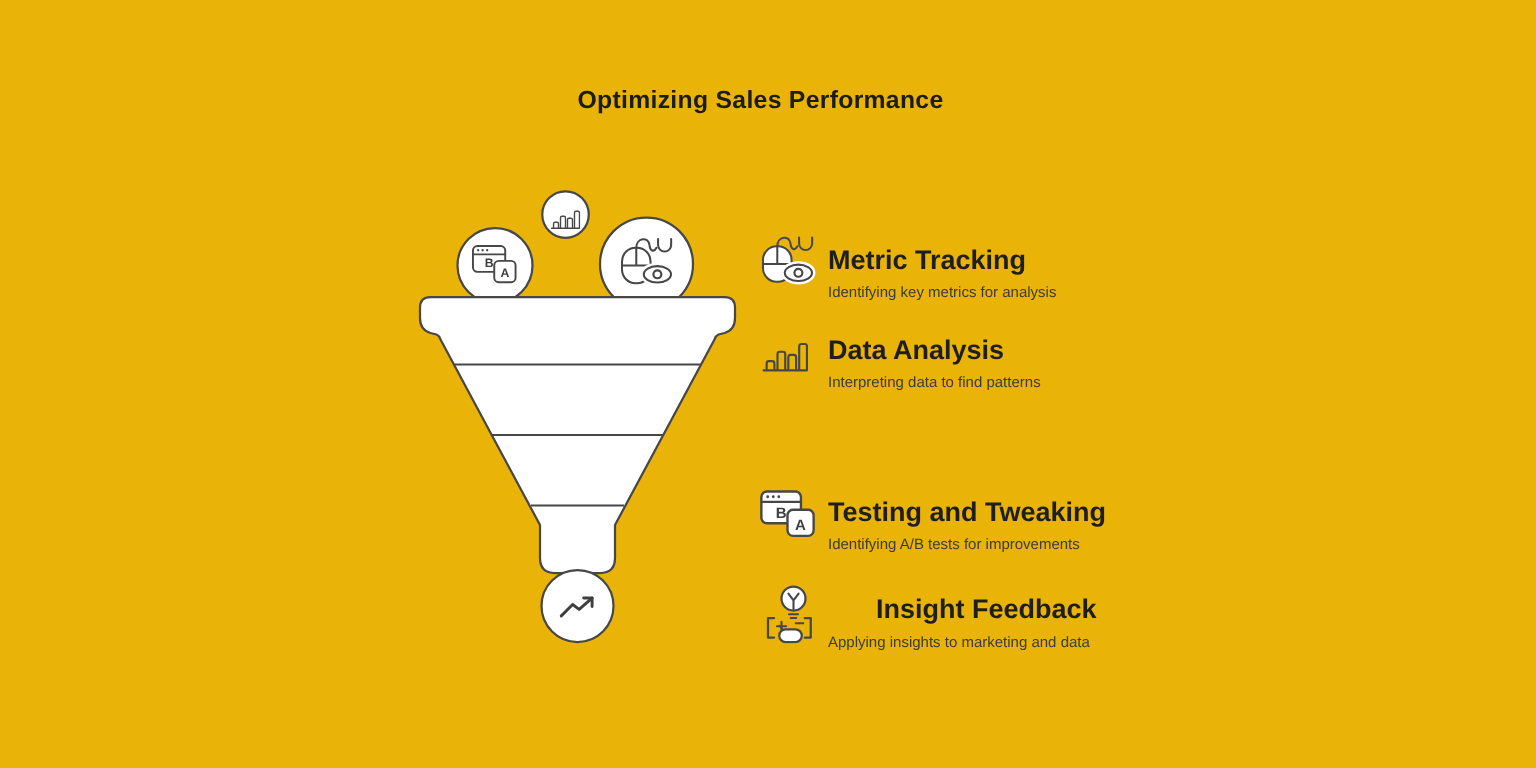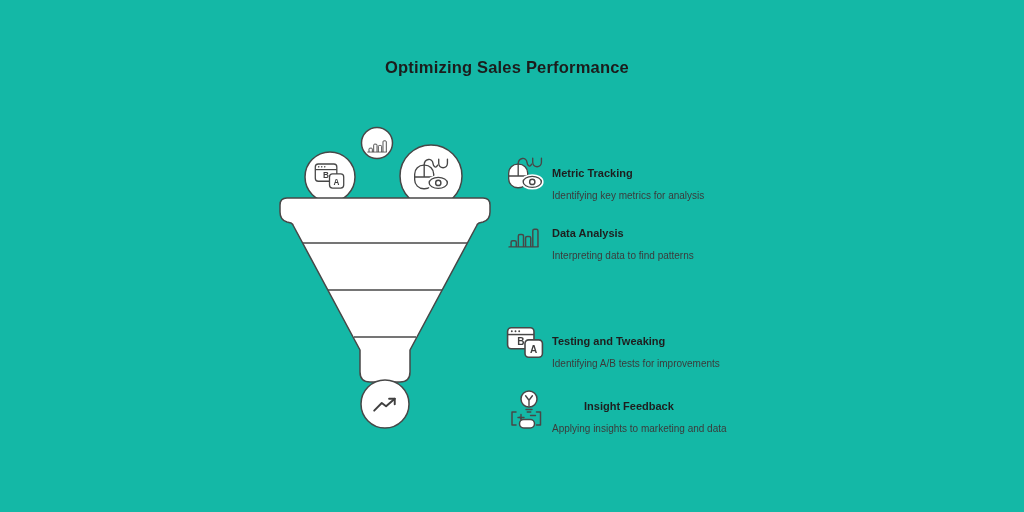--- a/index.html
+++ b/index.html
@@ -2,33 +2,33 @@
 <html><head>
 <meta charset="utf-8">
 <style>
   html,body{margin:0;padding:0;}
   body{
     width:1024px;height:512px;overflow:hidden;
     background:#ffffff;
     font-family:"Liberation Sans", sans-serif;
     position:relative;
   }
-  .canvas{position:absolute;inset:0;background:#14b8a6;}
+  .canvas{position:absolute;inset:0;background:#eab308;}
   .title{
     position:absolute;top:58px;left:0;width:1014px;
     margin:0;text-align:center;
     font-size:16.5px;font-weight:700;color:#1c1c1c;letter-spacing:.2px;
   }
   .funnel-svg{position:absolute;left:265px;top:115px;width:240px;height:330px;}
   .legend{position:absolute;left:505px;top:155px;width:260px;}
   .legend-item{position:absolute;left:0;width:260px;}
   .item-icon{position:absolute;}
   .item-text{margin-left:47px;}
   .item-title{
-    font-size:11px;font-weight:700;color:#1e1e1e;line-height:17px;
+    font-size:18px;font-weight:700;color:#1e1e1e;line-height:17px;
   }
   .item-desc{
     font-size:10px;font-weight:400;color:#3b3b3b;line-height:16px;
     max-width:218px;margin-top:6px;
   }
 </style>
 </head>
 <body>
 
 <div class="canvas">

